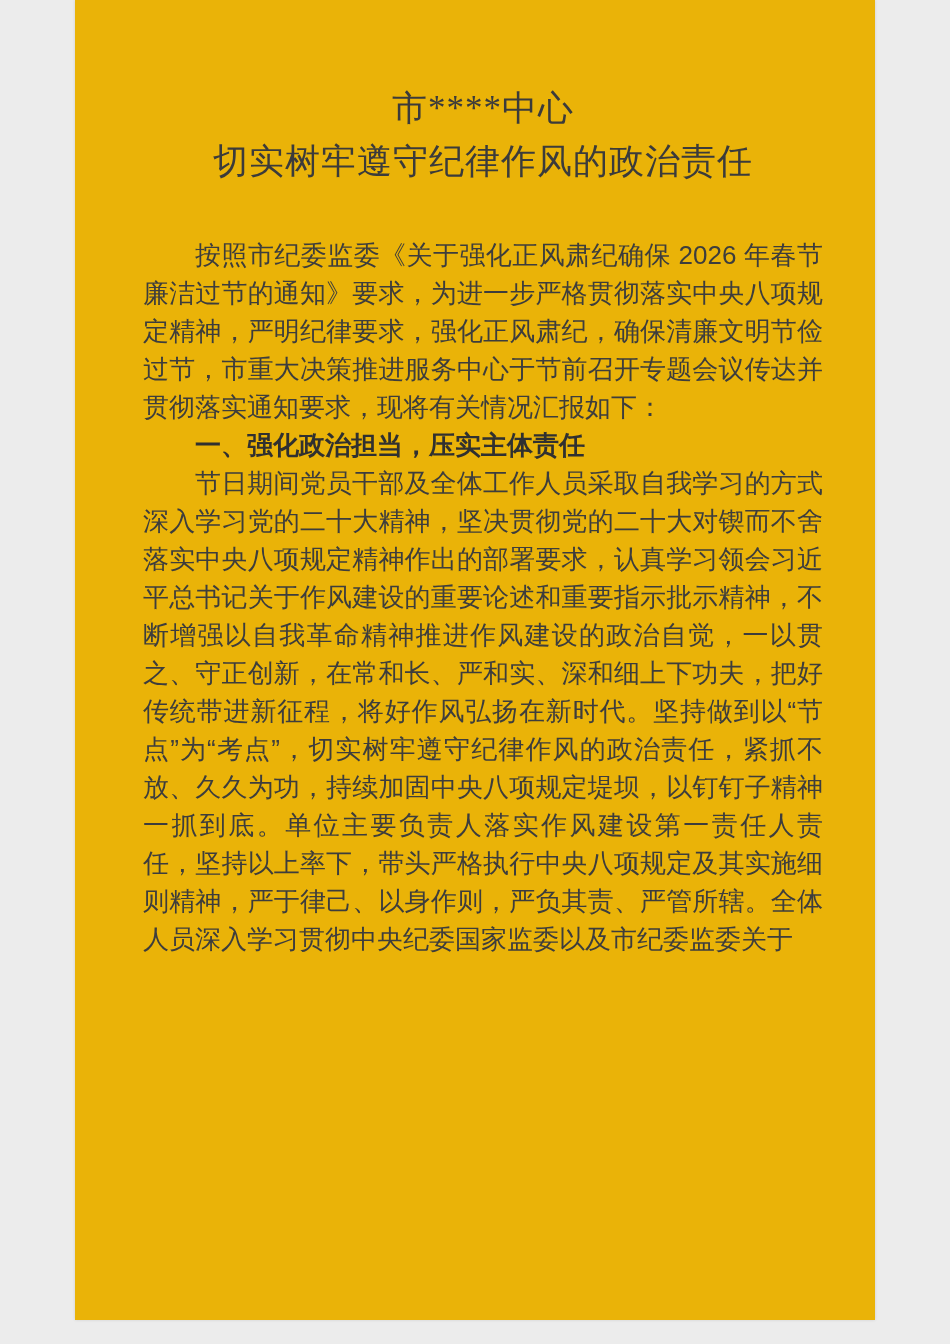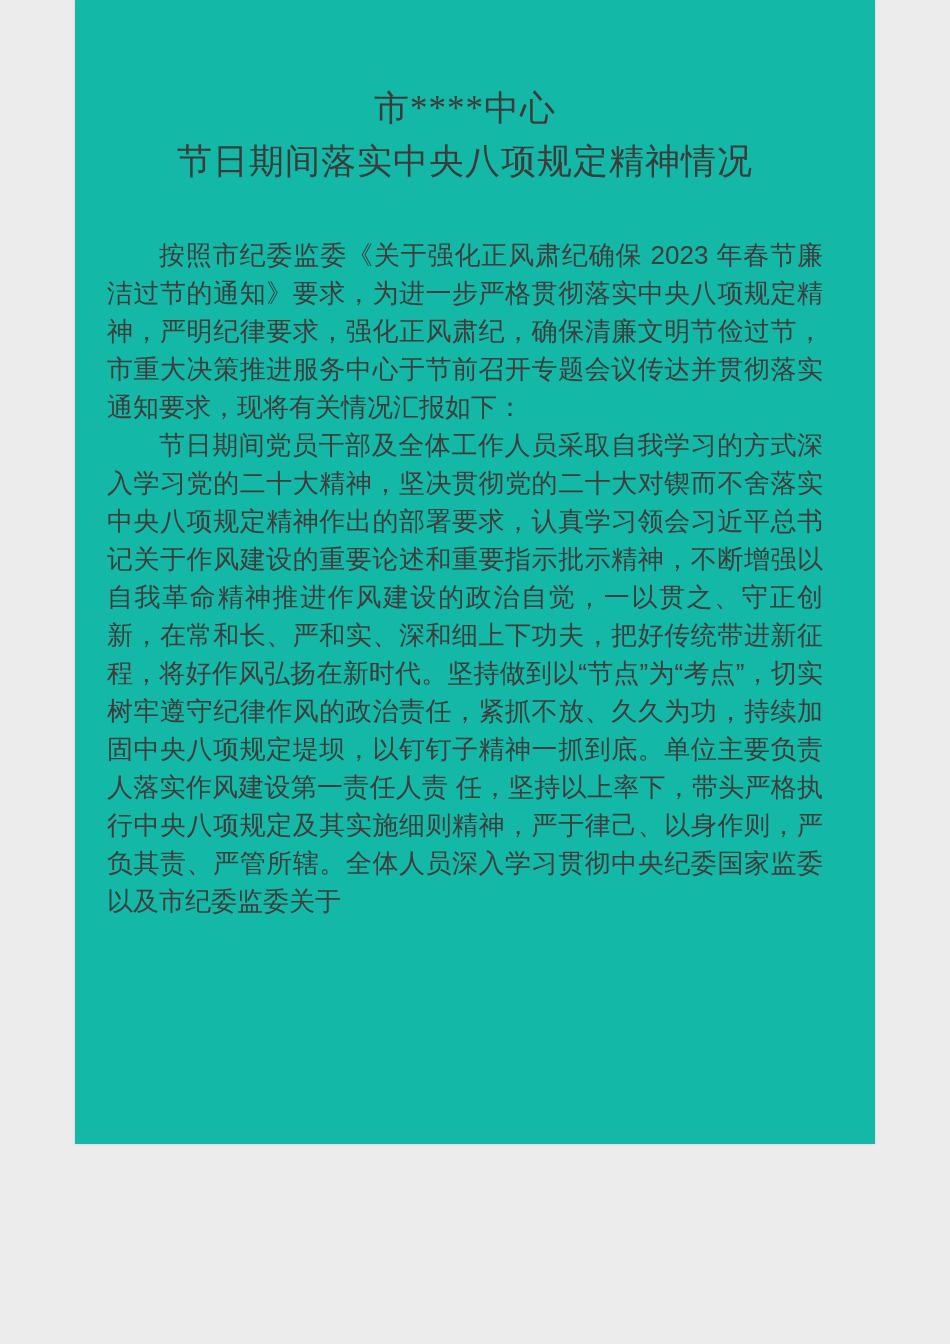--- a/index.html
+++ b/index.html
@@ -12,24 +12,24 @@
 
   .canvas {
     width: 950px;
     height: 1344px;
     background: #ececec;
     overflow: hidden;
   }
 
   .page {
     width: 800px;
-    height: 1144px;
+    height: 1320px;
     margin: 0 auto;
-    background: #14b8a6;
-    padding: 82px 52px 40px 32px;
+    background: #eab308;
+    padding: 82px 52px 40px 68px;
     box-shadow: 0 0 3px rgba(0,0,0,0.12);
   }
 
   .doc-title {
     font-family: "Liberation Serif", "DejaVu Serif", serif;
     font-weight: 400;
     color: #3b3b3b;
     text-align: center;
     font-size: 35px;
     line-height: 53px;
@@ -56,22 +56,23 @@
   }
 </style>
 </head>
 <body>
 
 <div class="canvas">
   <div class="page">
 
     <h1 class="doc-title">
       <span class="t-line">市****中心</span>
-      <span class="t-line">节日期间落实中央八项规定精神情况</span>
+      <span class="t-line">切实树牢遵守纪律作风的政治责任</span>
     </h1>
 
     <div class="body-text">
-      <p class="para">按照市纪委监委《关于强化正风肃纪确保 2023 年春节廉洁过节的通知》要求，为进一步严格贯彻落实中央八项规定精神，严明纪律要求，强化正风肃纪，确保清廉文明节俭过节，市重大决策推进服务中心于节前召开专题会议传达并贯彻落实通知要求，现将有关情况汇报如下：</p>
+      <p class="para">按照市纪委监委《关于强化正风肃纪确保 2026 年春节廉洁过节的通知》要求，为进一步严格贯彻落实中央八项规定精神，严明纪律要求，强化正风肃纪，确保清廉文明节俭过节，市重大决策推进服务中心于节前召开专题会议传达并贯彻落实通知要求，现将有关情况汇报如下：</p>
+      <p class="para heading">一、强化政治担当，压实主体责任</p>
       <p class="para">节日期间党员干部及全体工作人员采取自我学习的方式深入学习党的二十大精神，坚决贯彻党的二十大对锲而不舍落实中央八项规定精神作出的部署要求，认真学习领会习近平总书记关于作风建设的重要论述和重要指示批示精神，不断增强以自我革命精神推进作风建设的政治自觉，一以贯之、守正创新，在常和长、严和实、深和细上下功夫，把好传统带进新征程，将好作风弘扬在新时代。坚持做到以“节点”为“考点”，切实树牢遵守纪律作风的政治责任，紧抓不放、久久为功，持续加固中央八项规定堤坝，以钉钉子精神一抓到底。单位主要负责人落实作风建设第一责任人责 任，坚持以上率下，带头严格执行中央八项规定及其实施细则精神，严于律己、以身作则，严负其责、严管所辖。全体人员深入学习贯彻中央纪委国家监委以及市纪委监委关于</p>
     </div>
 
   </div>
 </div>
 
 </body></html>

